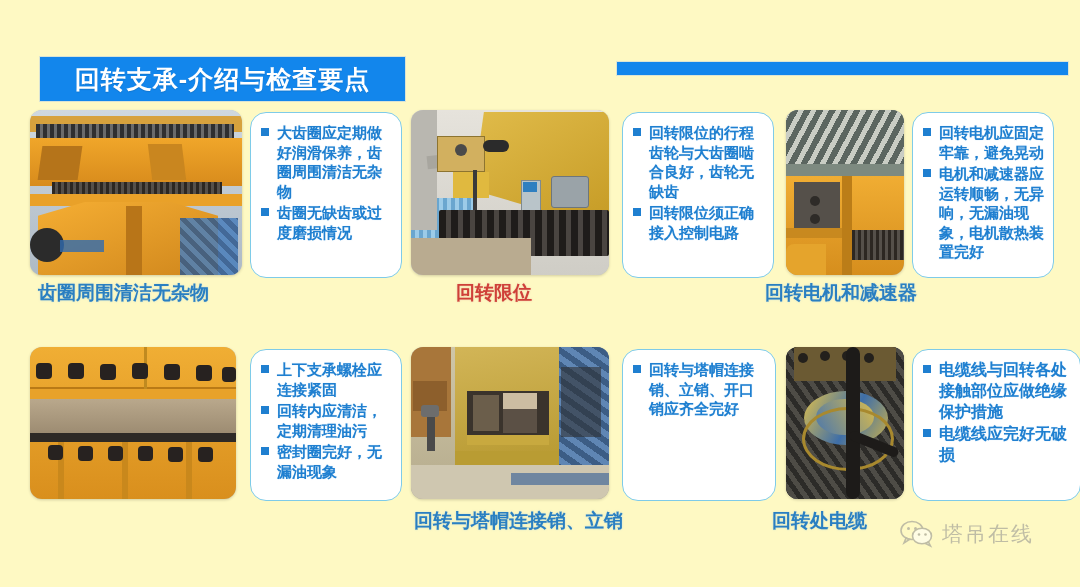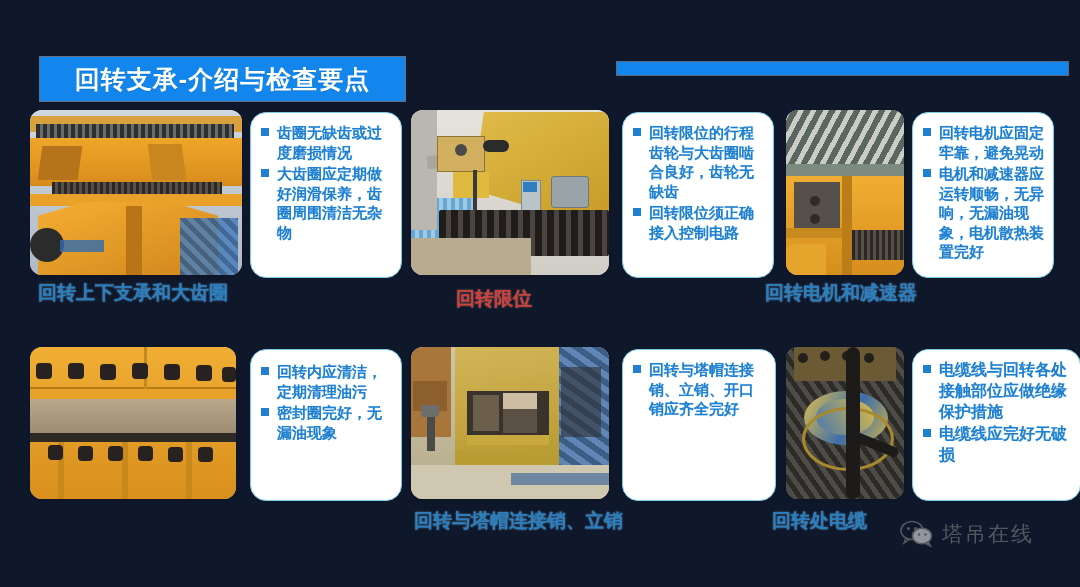--- a/index.html
+++ b/index.html
@@ -8,21 +8,21 @@
   }
   body {
     width: 1080px; height: 587px;
     position: relative;
     overflow: hidden;
     font-family: "Liberation Sans", "DejaVu Sans", sans-serif;
   }
   .slide {
     position: absolute; left: 0; top: 0;
     width: 1080px; height: 587px;
-    background: #0f172a;
+    background: #fef9c3;
   }
 
   
   .title-banner {
     position: absolute;
     left: 40px; top: 57px;
     width: 365px; height: 44px;
     background: #1286ec;
     display: flex; align-items: center; justify-content: center;
     box-shadow: 0 0 0 1px rgba(180,205,230,.5);
@@ -137,26 +137,26 @@
       <div class="band" style="left:-4px; top:84px; width:228px; height:12px; background:#e9a129;"></div>
       <div class="band" style="left:8px; top:92px; width:180px; height:76px; background:linear-gradient(160deg,#f5ae33,#cf861c);
            clip-path:polygon(0 18%,26% 0,74% 0,100% 18%,100% 100%,0 100%);"></div>
       <div class="band" style="left:96px; top:96px; width:16px; height:72px; background:#b87518;"></div>
       <div class="band" style="left:150px; top:108px; width:58px; height:58px; background:#3f6ea8; opacity:.85;
            background-image:repeating-linear-gradient(45deg,#2f5a8f 0 5px,#4b7fbb 5px 10px);"></div>
       <div class="band" style="left:0px; top:118px; width:34px; height:34px; background:#2b2b2b; border-radius:50%;"></div>
       <div class="band" style="left:30px; top:130px; width:44px; height:12px; background:#2f6bb0; opacity:.8;"></div>
     </div>
   </div>
-  <div class="caption" style="left: 38px; top: 280px; color: rgb(42, 127, 193);">回转上下支承和大齿圈</div>
+  <div class="caption" style="left: 38px; top: 280px; color: rgb(42, 127, 193);">齿圈周围清洁无杂物</div>
 
   <div class="bubble b-fs15" style="left:250px; top:112px; width:152px; height:166px;">
     <ul>
+      <li><span class="sq"></span><span>大齿圈应定期做好润滑保养，齿圈周围清洁无杂物</span></li>
       <li><span class="sq"></span><span>齿圈无缺齿或过度磨损情况</span></li>
-      <li><span class="sq"></span><span>大齿圈应定期做好润滑保养，齿圈周围清洁无杂物</span></li>
     </ul>
   </div>
 
   <div class="photo" style="left:411px; top:110px; width:198px; height:165px;">
     <div class="ph-inner">
       <div class="band" style="left:0; top:0; width:198px; height:165px; background:linear-gradient(#e6e3dc,#cfcdc6);"></div>
       <div class="band" style="left:0; top:88px; width:62px; height:50px; background:#7fb4d8;
            background-image:repeating-linear-gradient(90deg,#6aa6cf 0 4px,#9ccbe8 4px 8px);"></div>
       <div class="band" style="left:0; top:0; width:26px; height:120px; background:#b9b7b0;"></div>
       <div class="band" style="left:16px; top:42px; width:80px; height:13px; background:#a8a69f; transform:rotate(-6deg);"></div>
@@ -169,21 +169,21 @@
       <div class="band" style="left:62px; top:60px; width:4px; height:66px; background:#3a3a3a;"></div>
       <div class="band" style="left:110px; top:70px; width:18px; height:48px; background:#b9c4c9; border:1px solid #7e8a90;"></div>
       <div class="band" style="left:112px; top:72px; width:14px; height:10px; background:#2f7fc0;"></div>
       <div class="band" style="left:116px; top:112px; width:5px; height:24px; background:#dcdcdc;"></div>
       <div class="band" style="left:140px; top:66px; width:36px; height:30px; background:#9aa3a8; border:1px solid #6e767b; border-radius:3px;"></div>
       <div class="gearstrip" style="left:28px; top:100px; width:170px; height:46px; border-radius:2px;
            background-image:repeating-linear-gradient(90deg,#1f1c1a 0 7px,#4a4541 7px 12px), repeating-linear-gradient(0deg,#262320 0 6px,#3b3732 6px 11px);"></div>
       <div class="band" style="left:0; top:128px; width:120px; height:37px; background:#b9ab90;"></div>
     </div>
   </div>
-  <div class="caption red" style="left: 456px; top: 286px; color: rgb(207, 64, 56); text-align: right;">回转限位</div>
+  <div class="caption red" style="left: 456px; top: 280px; color: rgb(207, 64, 56); text-align: right;">回转限位</div>
 
   <div class="bubble b-fs15" style="left:622px; top:112px; width:152px; height:166px;">
     <ul>
       <li><span class="sq"></span><span>回转限位的行程齿轮与大齿圈啮合良好，齿轮无缺齿</span></li>
       <li><span class="sq"></span><span>回转限位须正确接入控制电路</span></li>
     </ul>
   </div>
 
   <div class="photo" style="left:786px; top:110px; width:118px; height:165px;">
     <div class="ph-inner">
@@ -232,21 +232,21 @@
       <div class="band" style="left:48px; top:99px; width:15px; height:15px; background:#272220; border-radius:4px;"></div>
       <div class="band" style="left:78px; top:99px; width:15px; height:15px; background:#272220; border-radius:4px;"></div>
       <div class="band" style="left:108px;top:99px; width:15px; height:15px; background:#272220; border-radius:4px;"></div>
       <div class="band" style="left:138px;top:100px;width:15px; height:15px; background:#272220; border-radius:4px;"></div>
       <div class="band" style="left:168px;top:100px;width:15px; height:15px; background:#272220; border-radius:4px;"></div>
     </div>
   </div>
 
   <div class="bubble b-fs15" style="left:250px; top:349px; width:152px; height:152px;">
     <ul>
-      <li><span class="sq"></span></li>
+      <li><span class="sq"></span><span>上下支承螺栓应连接紧固</span></li>
       <li><span class="sq"></span><span>回转内应清洁，定期清理油污</span></li>
       <li><span class="sq"></span><span>密封圈完好，无漏油现象</span></li>
     </ul>
   </div>
 
   <div class="photo" style="left:411px; top:347px; width:198px; height:152px;">
     <div class="ph-inner">
       <div class="band" style="left:0; top:0; width:198px; height:152px; background:linear-gradient(#cfc6a8,#b5ab8c);"></div>
       <div class="band" style="left:0; top:0; width:40px; height:90px; background:#a8763a;"></div>
       <div class="band" style="left:2px; top:34px; width:34px; height:30px; background:#8d5f2c;"></div>

